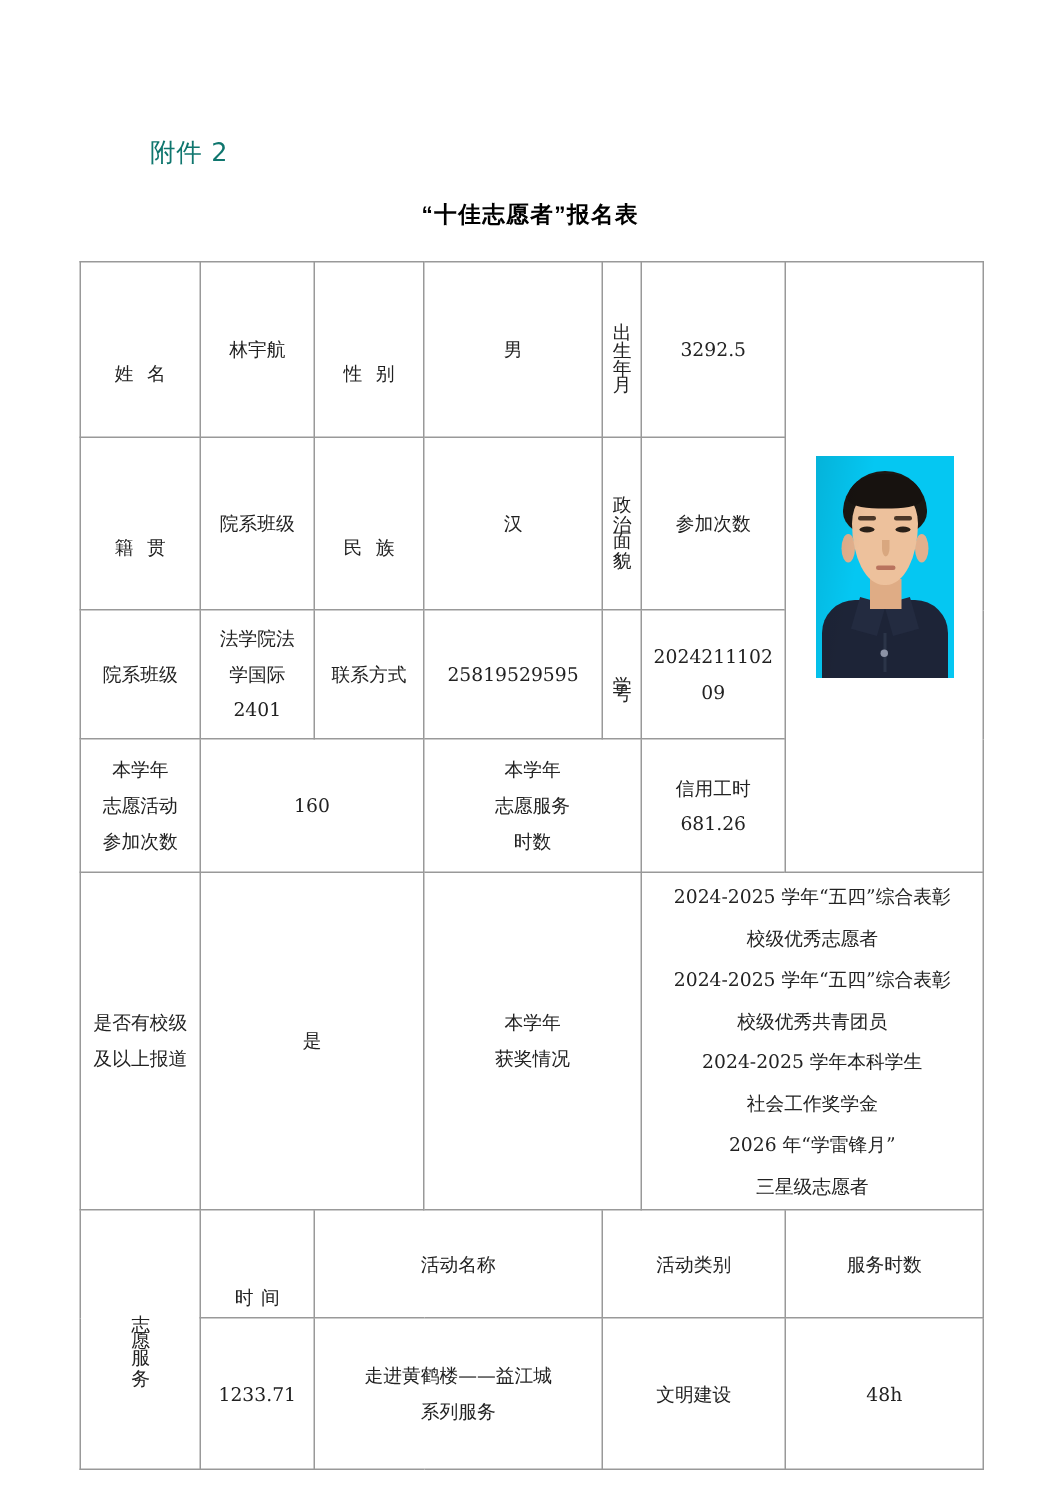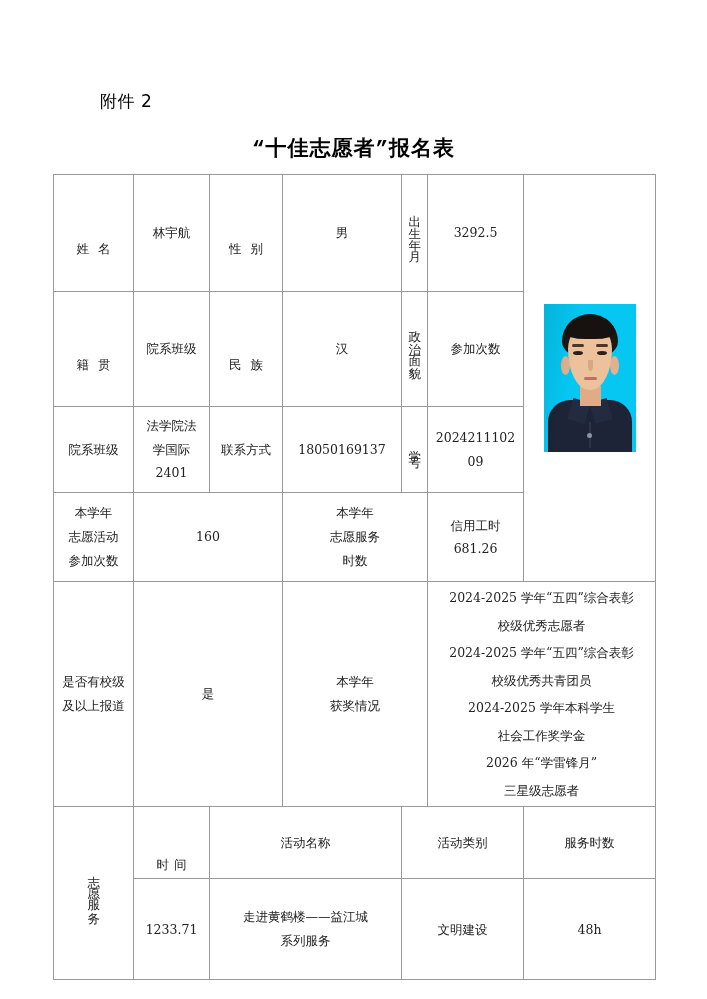--- a/index.html
+++ b/index.html
@@ -25,32 +25,32 @@
   }
 
   
   .attachment-label {
     position: absolute;
     left: 100px;
     top: 90px;
     font-size: 17px;
     letter-spacing: 0.5px;
     font-family: "DejaVu Sans", "Liberation Sans", sans-serif;
-    color: #000000;
+    color: #0f766e;
   }
   .doc-title {
     position: absolute;
     left: 0;
     top: 134px;
     width: 707px;
     text-align: center;
-    font-size: 21px;
+    font-size: 15px;
     font-weight: bold;
     letter-spacing: 1px;
-    font-family: Liberation Mono, monospace;
+    font-family: Liberation Sans, sans-serif;
     color: #000;
   }
 
   
   table.form {
     position: absolute;
     left: 53px;
     top: 174px;
     width: 602px;
     border-collapse: collapse;
@@ -307,21 +307,21 @@
         </td>
         <td>
           <span class="multiline">法学院法
 学国际
 2401</span>
         </td>
         <td>
           <span>联系方式</span>
         </td>
         <td>
-          <span>18050169137</span>
+          <span>25819529595</span>
         </td>
         <td>
           <span class="vert">学号</span>
         </td>
         <td>
           <span class="multiline">2024211102
 09</span>
         </td>
       </tr>
 

